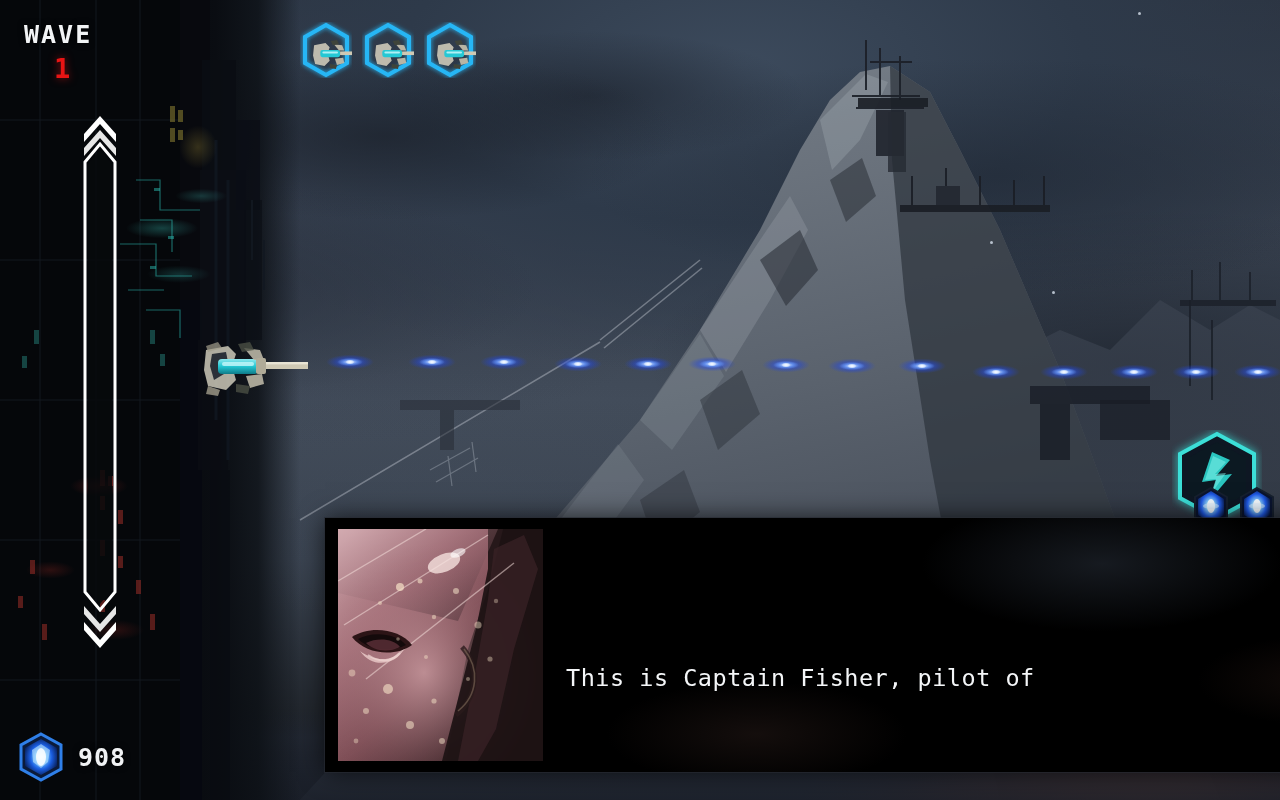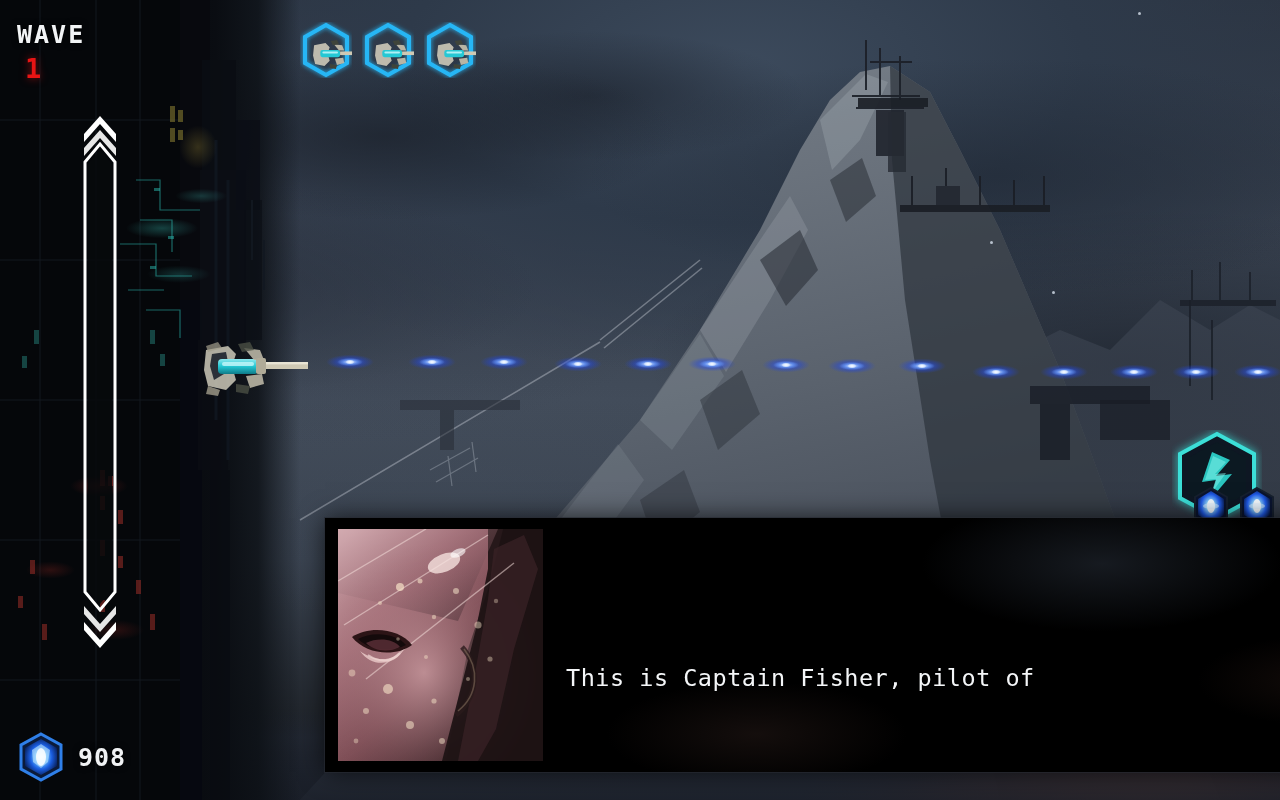--- a/index.html
+++ b/index.html
@@ -88,23 +88,24 @@
   }
   .tower-glow-amber {
     position: absolute;
     left: 150px; top: 95px; width: 120px; height: 130px;
     background: radial-gradient(ellipse 26px 30px at 40% 40%, rgba(170,150,60,.28), rgba(170,150,60,0) 72%);
     pointer-events: none;
   }
 
   
   .wave-block {
-    position: absolute; left: 17px; top: 22px;
+    position: absolute; left: 24px; top: 22px;
     line-height: 1;
     text-shadow: 0 0 6px rgba(0,0,0,.9);
+    text-align: center;
   }
   .wave-label {
     font-family: "DejaVu Sans Mono", monospace;
     font-size: 25px; font-weight: bold;
     letter-spacing: 2px;
     color: #f2f4f6;
   }
   .wave-number {
     font-family: "DejaVu Sans Mono", monospace;
     font-size: 27px; font-weight: bold;

